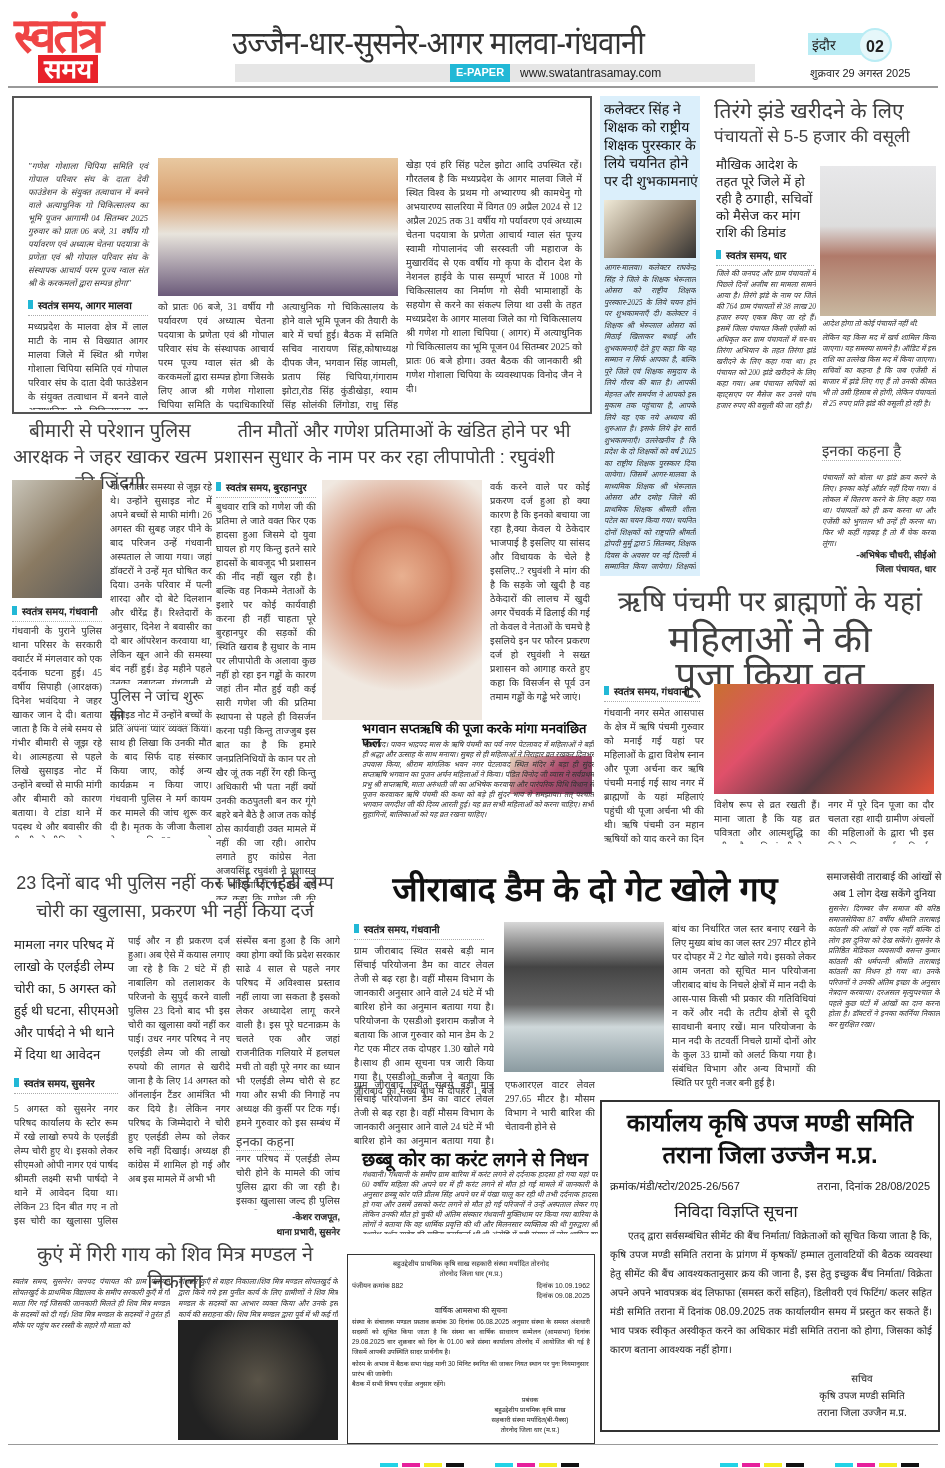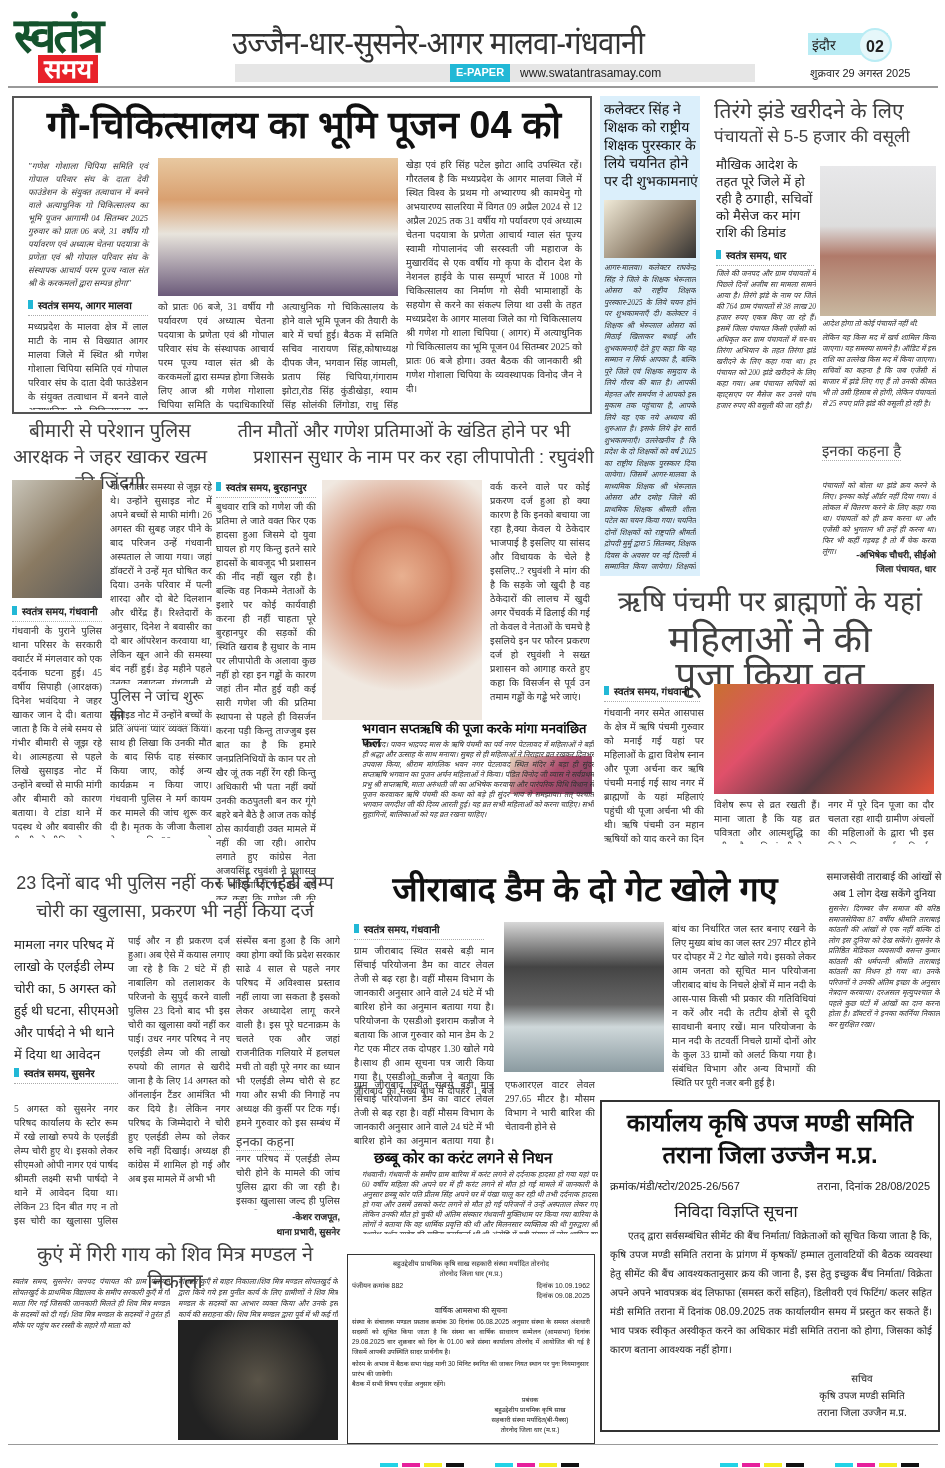--- a/index.html
+++ b/index.html
@@ -1,19 +1,19 @@
 <!DOCTYPE html>
 <html><head>
 <meta charset="utf-8">
 <style>
 *{box-sizing:border-box;margin:0;padding:0}
 body{width:945px;height:1468px;background:#fff;font-family:"DejaVu Sans",sans-serif;color:#222;position:relative;overflow:hidden}
 .abs{position:absolute}
 .masthead{left:0;top:0;width:945px;height:88px}
-.logo-top{left:14px;top:12px;font:bold 48px "DejaVu Serif",serif;letter-spacing:-3px;color:#14532d;line-height:46px}
+.logo-top{left:14px;top:12px;font:bold 48px "DejaVu Serif",serif;letter-spacing:-3px;color:#ef4444;line-height:46px}
 .logo-bot{left:38px;top:55px;background:#e8222a;color:#fff;font:bold 26px "DejaVu Sans",sans-serif;padding:0 6px;line-height:28px}
 .edition-title{left:232px;top:20px;font:32px "Liberation Sans",sans-serif;color:#333;letter-spacing:-1px;transform:scaleX(.92);transform-origin:left}
 .epaper-bar{left:235px;top:64px;width:520px;height:18px;background:#e6e6e6}
 .epaper-tag{left:215px;top:0;background:#22b8d6;color:#fff;font:bold 11px "Liberation Sans",sans-serif;padding:2px 6px;height:18px}
 .epaper-url{left:285px;top:2px;font:12px "Liberation Sans",sans-serif;color:#222}
 .city-box{left:808px;top:33px;width:80px;height:22px;background:#b9ecf4}
 .city{left:812px;top:35px;font:14px "Liberation Sans",sans-serif}
 .pageno{left:858px;top:28px;width:34px;height:34px;border-radius:50%;background:#e6f7fa;font:bold 16px "Liberation Sans",sans-serif;text-align:center;line-height:34px;border:2px solid #b9ecf4}
 .date{left:810px;top:65px;font:11px "Liberation Sans",sans-serif;color:#222}
 .rule{left:8px;top:86px;width:930px;height:2px;background:#999}
@@ -40,21 +40,20 @@
     <div class="abs epaper-url">www.swatantrasamay.com</div>
   </div>
   <div class="abs city-box"></div>
   <div class="abs city">इंदौर</div>
   <div class="abs pageno">02</div>
   <div class="abs date">शुक्रवार 29 अगस्त 2025</div>
   <div class="abs rule"></div>
 </div>
 
 <div class="abs box" style="left:12px;top:96px;width:580px;height:318px">
-  <div class="abs h1" style="left:10px;top:8px;width:560px;text-align:center;font-size:38px">गौ-चिकित्सालय का भूमि पूजन 04 को</div>
   <div class="abs txt it" style="left:14px;top:62px;width:120px;font-size:8.5px;line-height:13px">''गणेश गोशाला चिपिया समिति एवं गोपाल परिवार संघ के दाता देवी फाउंडेशन के संयुक्त तत्वाधान में बनने वाले अत्याधुनिक गो चिकित्सालय का भूमि पूजन आगामी 04 सितम्बर 2025 गुरुवार को प्रातः 06 बजे, 31 वर्षीय गौ पर्यावरण एवं अध्यात्म चेतना पदयात्रा के प्रणेता एवं श्री गोपाल परिवार संघ के संस्थापक आचार्य परम पूज्य ग्वाल संत श्री के करकमलों द्वारा सम्पन्न होगा''</div>
   <div class="abs byline" style="left:14px;top:200px;width:120px">स्वतंत्र समय, आगर मालवा</div>
   <div class="abs txt" style="left:14px;top:222px;width:120px;height:90px;overflow:hidden">मध्यप्रदेश के मालवा क्षेत्र में लाल माटी के नाम से विख्यात आगर मालवा जिले में स्थित श्री गणेश गोशाला चिपिया समिति एवं गोपाल परिवार संघ के दाता देवी फाउंडेशन के संयुक्त तत्वाधान में बनने वाले अत्याधुनिक गो चिकित्सालय का भूमि पूजन आगामी 04 सितम्बर 2025 गुरुवार</div>
   <div class="abs photo" style="left:144px;top:60px;width:240px;height:138px;background:linear-gradient(180deg,#e8c8a0 0%,#d9a070 30%,#e8e4dc 55%,#6b5a7a 100%)"></div>
   <div class="abs txt" style="left:144px;top:202px;width:116px;height:110px;overflow:hidden">को प्रातः 06 बजे, 31 वर्षीय गौ पर्यावरण एवं अध्यात्म चेतना पदयात्रा के प्रणेता एवं श्री गोपाल परिवार संघ के संस्थापक आचार्य परम पूज्य ग्वाल संत श्री के करकमलों द्वारा सम्पन्न होगा जिसके लिए आज श्री गणेश गोशाला चिपिया समिति के पदाधिकारियों की बैठक समिति अध्यक्ष रतन सिंह पटेल की अध्यक्षता में आयोजित हुई जिसमें 04 सितम्बर 2025 को प्रातः 06 बजे से 07:30 बजे के मध्य आगर जिले के</div>
   <div class="abs txt" style="left:268px;top:202px;width:116px;height:110px;overflow:hidden">अत्याधुनिक गो चिकित्सालय के होने वाले भूमि पूजन की तैयारी के बारे में चर्चा हुई। बैठक में समिति सचिव नारायण सिंह,कोषाध्यक्ष दीपक जैन, भगवान सिंह जामली, प्रताप सिंह चिपिया,गंगाराम झोटा,रोड सिंह कुंडीखेड़ा, श्याम सिंह सोलंकी लिंगोडा, राधु सिंह कचनारिया, जगदीश शर्मा पुजारी, डॉक्टर विक्रम सिंह जमुनिया,डॉक्टर नारायण सिंह गुड़बेली, दुले सिंह पटेल, भैरु सिंह ,बलवंत सिंह कुंडी</div>
   <div class="abs txt" style="left:392px;top:60px;width:176px;height:252px;overflow:hidden">खेड़ा एवं हरि सिंह पटेल झोटा आदि उपस्थित रहें। गौरतलब है कि मध्यप्रदेश के आगर मालवा जिले में स्थित विश्व के प्रथम गो अभ्यारण्य श्री कामधेनु गो अभयारण्य सालरिया में विगत 09 अप्रैल 2024 से 12 अप्रैल 2025 तक 31 वर्षीय गो पर्यावरण एवं अध्यात्म चेतना पदयात्रा के प्रणेता आचार्य ग्वाल संत पूज्य स्वामी गोपालानंद जी सरस्वती जी महाराज के मुखारविंद से एक वर्षीय गो कृपा के दौरान देश के नेशनल हाईवे के पास सम्पूर्ण भारत में 1008 गो चिकित्सालय का निर्माण गो सेवी भामाशाहों के सहयोग से करने का संकल्प लिया था उसी के तहत मध्यप्रदेश के आगर मालवा जिले का गो चिकित्सालय श्री गणेश गो शाला चिपिया ( आगर) में अत्याधुनिक गो चिकित्सालय का भूमि पूजन 04 सितम्बर 2025 को प्रातः 06 बजे होगा। उक्त बैठक की जानकारी श्री गणेश गोशाला चिपिया के व्यवस्थापक विनोद जैन ने दी।</div>
 </div>
 
 <div class="abs blue" style="left:600px;top:96px;width:100px;height:480px">
@@ -66,38 +65,38 @@
 <div class="abs" style="left:710px;top:96px;width:230px;height:486px">
   <div class="abs sub" style="left:4px;top:0;font-size:21px">तिरंगे झंडे खरीदने के लिए</div>
   <div class="abs sub" style="left:4px;top:28px;font-size:17px">पंचायतों से 5-5 हजार की वसूली</div>
   <div class="abs" style="left:6px;top:60px;width:98px;font:13px/17px 'Liberation Sans',sans-serif;color:#222">मौखिक आदेश के तहत पूरे जिले में हो रही है ठगाही, सचिवों को मैसेज कर मांग राशि की डिमांड</div>
   <div class="abs byline" style="left:6px;top:152px;width:98px">स्वतंत्र समय, धार</div>
   <div class="abs photo" style="left:110px;top:70px;width:116px;height:150px;background:linear-gradient(180deg,#e8e8ea 0%,#ddd 40%,#b07a6a 60%,#c8b8a0 100%)"></div>
   <div class="abs txt it" style="left:6px;top:172px;width:100px;height:314px;overflow:hidden;font-size:7.5px;line-height:11px">जिले की जनपद और ग्राम पंचायतों में पिछले दिनों अजीब सा मामला सामने आया है। तिरंगे झंडे के नाम पर जिले की 764 ग्राम पंचायतों से 38 लाख 20 हजार रुपए एकत्र किए जा रहे हैं। इसमें जिला पंचायत किसी एजेंसी को अधिकृत कर ग्राम पंचायतों में घर-घर तिरंगा अभियान के तहत तिरंगा झंडे खरीदने के लिए कहा गया था। हर पंचायत को 200 झंडे खरीदने के लिए कहा गया। अब पंचायत सचिवों को व्हाट्सएप पर मैसेज कर उनसे पांच हजार रुपए की वसूली की जा रही है।</div>
   <div class="abs txt it" style="left:112px;top:222px;width:114px;font-size:7.5px;line-height:11px">आदेश होगा तो कोई पंचायतें नहीं थी.</div>
   <div class="abs txt it" style="left:112px;top:236px;width:114px;height:100px;overflow:hidden;font-size:7.5px;line-height:11px">लेकिन यह किस मद में खर्च शामिल किया जाएगा। यह समस्या सामने है। ऑडिट में इस राशि का उल्लेख किस मद में किया जाएगा। सचिवों का कहना है कि जब एजेंसी से बाजार में झंडे लिए गए हैं तो उनकी कीमत भी तो उसी हिसाब से होगी, लेकिन पंचायतों से 25 रुपए प्रति झंडे की वसूली हो रही है।</div>
   <div class="abs sub" style="left:112px;top:344px;font-size:15px;border-bottom:1px dotted #aaa">इनका कहना है</div>
-  <div class="abs txt it" style="left:112px;top:384px;width:114px;height:80px;overflow:hidden;font-size:7.5px;line-height:11px">पंचायतों को बोला था झंडे क्रय करने के लिए। इनका कोई ऑर्डर नहीं दिया गया। वे लोकल में वितरण करने के लिए कहा गया था। पंचायतों को ही क्रय करना था और एजेंसी को भुगतान भी उन्हें ही करना था। फिर भी कहीं गड़बड़ है तो मैं चेक करवा लूंगा।</div>
+  <div class="abs txt it" style="left:112px;top:376px;width:114px;height:80px;overflow:hidden;font-size:7.5px;line-height:11px">पंचायतों को बोला था झंडे क्रय करने के लिए। इनका कोई ऑर्डर नहीं दिया गया। वे लोकल में वितरण करने के लिए कहा गया था। पंचायतों को ही क्रय करना था और एजेंसी को भुगतान भी उन्हें ही करना था। फिर भी कहीं गड़बड़ है तो मैं चेक करवा लूंगा।</div>
   <div class="abs" style="left:112px;top:452px;width:114px;text-align:right;font:bold 9px 'Liberation Sans',sans-serif">-अभिषेक चौधरी, सीईओ</div>
   <div class="abs" style="left:112px;top:466px;width:114px;text-align:right;font:bold 9px 'Liberation Sans',sans-serif">जिला पंचायत, धार</div>
 </div>
 
 <div class="abs" style="left:10px;top:418px;width:200px;height:420px">
   <div class="abs sub" style="left:0;top:0;width:200px;font-size:19px;line-height:26px;text-align:center">बीमारी से परेशान पुलिस आरक्षक ने जहर खाकर खत्म की जिंदगी</div>
   <div class="abs photo" style="left:2px;top:62px;width:90px;height:118px;background:linear-gradient(135deg,#c8c4b8,#8a7a62 50%,#5a5a5a)"></div>
   <div class="abs byline" style="left:2px;top:186px;width:90px">स्वतंत्र समय, गंधवानी</div>
   <div class="abs txt" style="left:2px;top:206px;width:90px;height:214px;overflow:hidden">गंधवानी के पुराने पुलिस थाना परिसर के सरकारी क्वार्टर में मंगलवार को एक दर्दनाक घटना हुई। 45 वर्षीय सिपाही (आरक्षक) दिनेश भवंदिया ने जहर खाकर जान दे दी। बताया जाता है कि वे लंबे समय से गंभीर बीमारी से जूझ रहे थे। आत्महत्या से पहले लिखे सुसाइड नोट में उन्होंने बच्चों से माफी मांगी और बीमारी को कारण बताया। वे टांडा थाने में पदस्थ थे और बवासीर की बीमारी से पीड़ित थे। इस बीमारी के कारण वे पैरों से चल नहीं पा रहे</div>
   <div class="abs txt" style="left:100px;top:62px;width:102px;height:204px;overflow:hidden">थे। लगातार समस्या से जूझ रहे थे। उन्होंने सुसाइड नोट में अपने बच्चों से माफी मांगी। 26 अगस्त की सुबह जहर पीने के बाद परिजन उन्हें गंधवानी अस्पताल ले जाया गया। जहां डॉक्टरों ने उन्हें मृत घोषित कर दिया। उनके परिवार में पत्नी शारदा और दो बेटे दिलशान और धीरेंद्र हैं। रिश्तेदारों के अनुसार, दिनेश ने बवासीर का दो बार ऑपरेशन करवाया था, लेकिन खून आने की समस्या बंद नहीं हुई। डेढ़ महीने पहले उनका तबादला गंधवानी से टांडा थाने में हुआ था। 5 अगस्त के बाद से वे थाने नहीं गए और गंधवानी क्वार्टर में ही रह रहे थे।</div>
   <div class="abs sub" style="left:100px;top:268px;font-size:14px;border-bottom:1px dotted #aaa">पुलिस ने जांच शुरू की</div>
   <div class="abs txt" style="left:100px;top:290px;width:102px;height:130px;overflow:hidden">सुसाइड नोट में उन्होंने बच्चों के प्रति अपना प्यार व्यक्त किया। साथ ही लिखा कि उनकी मौत के बाद सिर्फ दाह संस्कार किया जाए, कोई अन्य कार्यक्रम न किया जाए। गंधवानी पुलिस ने मर्ग कायम कर मामले की जांच शुरू कर दी है। मृतक के जीजा कैलाश ने बताया कि 26 अगस्त को सुबह सासे जी के घर से फोन आया कि इनकी तबीयत ज्यादा खराब है।</div>
 </div>
 
 <div class="abs" style="left:214px;top:418px;width:380px;height:300px">
   <div class="abs sub" style="left:0;top:0;width:380px;text-align:center;font-size:18px">तीन मौतों और गणेश प्रतिमाओं के खंडित होने पर भी</div>
-  <div class="abs sub" style="left:0;top:26px;width:380px;text-align:right;font-size:18px">प्रशासन सुधार के नाम पर कर रहा लीपापोती : रघुवंशी</div>
+  <div class="abs sub" style="left:0;top:26px;width:380px;text-align:left;font-size:18px">प्रशासन सुधार के नाम पर कर रहा लीपापोती : रघुवंशी</div>
   <div class="abs byline" style="left:2px;top:62px;width:100px">स्वतंत्र समय, बुरहानपुर</div>
   <div class="abs txt" style="left:2px;top:82px;width:100px;height:400px;overflow:hidden">बुधवार रात्रि को गणेश जी की प्रतिमा ले जाते वक्त फिर एक हादसा हुआ जिसमे दो युवा घायल हो गए किन्तु इतने सारे हादसों के बावजूद भी प्रशासन की नींद नहीं खुल रही है। बल्कि वह निकम्मे नेताओं के इशारे पर कोई कार्यवाही करना ही नहीं चाहता पूरे बुरहानपुर की सड़कों की स्थिति खराब है सुधार के नाम पर लीपापोती के अलावा कुछ नहीं हो रहा इन गड्ढों के कारण जहां तीन मौत हुई वही कई सारी गणेश जी की प्रतिमा स्थापना से पहले ही विसर्जन करना पड़ी किन्तु ताज्जुब इस बात का है कि हमारे जनप्रतिनिधियों के कान पर तो खैर जूं तक नहीं रेंग रही किन्तु अधिकारी भी पता नहीं क्यों उनकी कठपुतली बन कर गूंगे बहरे बने बैठे है आज तक कोई ठोस कार्यवाही उक्त मामले में नहीं की जा रही। आरोप लगाते हुए कांग्रेस नेता अजयसिंह रघुवंशी ने प्रशासन के अधिकारियों पर प्रश्न खड़े कर कहा कि गणेश जी की स्थापना के पूर्व से लेकर आज तक नगर की जनता में भारी आक्रोश पनप रहा है इस कारण तीन बच्चे की मौत हुई, कई प्रतिमा खंडित हुई किन्तु प्रशासन भाजपा नेताओं के इशारे पर हर मामले की</div>
   <div class="abs photo" style="left:108px;top:62px;width:160px;height:240px;background:radial-gradient(circle at 50% 40%,#e8b090 0%,#d08060 30%,#f0e8e0 70%)"></div>
   <div class="abs txt" style="left:276px;top:62px;width:100px;height:240px;overflow:hidden">वर्क करने वाले पर कोई प्रकरण दर्ज हुआ हो क्या कारण है कि इनको बचाया जा रहा है,क्या केवल ये ठेकेदार भाजपाई है इसलिए या सांसद और विधायक के चेले है इसलिए..? रघुवंशी ने मांग की है कि सड़के जो खुदी है वह ठेकेदारों की लालच में खुदी अगर पेंचवर्क में ढिलाई की गई तो केवल वे नेताओं के चमचे है इसलिये इन पर फौरन प्रकरण दर्ज हो रघुवंशी ने सख्त प्रशासन को आगाह करते हुए कहा कि विसर्जन से पूर्व उन तमाम गड्ढों के गड्ढे भरे जाएं।</div>
 </div>
 
 <div class="abs" style="left:362px;top:722px;width:232px;height:128px">
   <div class="abs h1" style="left:0;top:0;width:232px;font-size:13px;font-weight:bold">भगवान सप्तऋषि की पूजा करके मांगा मनवांछित फल</div>
   <div class="abs photo" style="left:148px;top:34px;width:82px;height:38px;background:linear-gradient(135deg,#e8d8c0,#b05070 50%,#7a4060)"></div>
   <div class="abs txt it" style="left:0;top:18px;width:232px;height:110px;overflow:hidden;font-size:7.5px;line-height:10px">पेटलावद। पावन भाद्रपद मास के ऋषि पंचमी का पर्व नगर पेटलावद में महिलाओं ने बड़ी ही श्रद्धा और उत्साह के साथ मनाया। सुबह से ही महिलाओं ने निराहार व्रत रखकर दिनभर उपवास किया, श्रीराम मांगलिक भवन नगर पेटलावद स्थित मंदिर में बड़ा ही सुंदर सप्तऋषि भगवान का पूजन अर्चन महिलाओं ने किया। पंडित विनोद जी व्यास ने सर्वप्रथम प्रभु श्री सप्तऋषि, माता अरुंधती जी का अभिषेक करवाया और पारंपरिक विधि विधान से पूजन करवाकर ऋषि पंचमी की कथा को बड़े ही सुंदर भाव से समझाया। तत् पश्चात भगवान जगदीश जी की दिव्य आरती हुई। यह व्रत सभी महिलाओं को करना चाहिए। सभी सुहागिनों, बालिकाओं को यह व्रत रखना चाहिए।</div>
@@ -115,42 +114,42 @@
 
 <div class="abs" style="left:826px;top:868px;width:116px;height:220px">
   <div class="abs" style="left:0;top:0;width:116px;text-align:center;font:10px/17px 'Liberation Sans',sans-serif;color:#222">समाजसेवी ताराबाई की आंखों से अब 1 लोग देख सकेंगे दुनिया</div>
   <div class="abs txt it" style="left:2px;top:36px;width:112px;height:180px;overflow:hidden;font-size:7.5px;line-height:10.5px">सुसनेर। दिगम्बर जैन समाज की वरिष्ठ समाजसेविका 87 वर्षीय श्रीमति ताराबाई कांठली की आंखों से एक नहीं बल्कि दो लोग इस दुनिया को देख सकेंगे। सुसनेर के प्रतिष्ठित मेडिकल व्यवसायी बसन्त कुमार कांठली की धर्मपत्नी श्रीमति ताराबाई कांठली का निधन हो गया था। उनके परिजनों ने उनकी अंतिम इच्छा के अनुसार नेत्रदान करवाया। दरअसल मृत्युपश्चात के पहले कुछ घंटों में आंखों का दान करना होता है। डॉक्टरों ने इनका कार्निया निकाल कर सुरक्षित रखा।</div>
 </div>
 
 <div class="abs" style="left:10px;top:870px;width:330px;height:360px">
   <div class="abs sub" style="left:0;top:0;width:330px;text-align:center;font-size:18px;line-height:26px">23 दिनों बाद भी पुलिस नहीं कर पाई एलईडी लेम्प</div>
   <div class="abs sub" style="left:0;top:28px;width:330px;text-align:center;font-size:18px;line-height:26px">चोरी का खुलासा, प्रकरण भी नहीं किया दर्ज</div>
   <div class="abs" style="left:4px;top:64px;width:108px;font:13px/22px 'Liberation Sans',sans-serif;color:#222">मामला नगर परिषद में लाखो के एलईडी लेम्प चोरी का, 5 अगस्त को हुई थी घटना, सीएमओ और पार्षदो ने भी थाने में दिया था आवेदन</div>
-  <div class="abs byline" style="left:4px;top:196px;width:104px">स्वतंत्र समय, सुसनेर</div>
+  <div class="abs byline" style="left:4px;top:206px;width:104px">स्वतंत्र समय, सुसनेर</div>
   <div class="abs txt" style="left:4px;top:232px;width:104px;height:128px;overflow:hidden">5 अगस्त को सुसनेर नगर परिषद कार्यालय के स्टोर रूम में रखे लाखो रुपये के एलईडी लेम्प चोरी हुए थे। इसको लेकर सीएमओ ओपी नागर एवं पार्षद श्रीमती लक्ष्मी सभी पार्षदो ने थाने में आवेदन दिया था। लेकिन 23 दिन बीत गए न तो इस चोरी का खुलासा पुलिस कर</div>
   <div class="abs txt" style="left:118px;top:64px;width:102px;height:296px;overflow:hidden">पाई और न ही प्रकरण दर्ज हुआ। अब ऐसे में कयास लगाए जा रहे है कि 2 घंटे में ही नाबालिग को तलाशकर के परिजनो के सुपुर्द करने वाली पुलिस 23 दिनो बाद भी इस चोरी का खुलासा क्यों नहीं कर पाई। उधर नगर परिषद ने नए एलईडी लेम्प जो की लाखो रुपयो की लागत से खरीदे जाना है के लिए 14 अगस्त को ऑनलाईन टैंडर आमंत्रित भी कर दिये है। लेकिन नगर परिषद के जिम्मेदारो ने चोरी हुए एलईडी लेम्प को लेकर रुचि नहीं दिखाई। अध्यक्ष ही कांग्रेस में शामिल हो गई और अब इस मामले में अभी भी</div>
   <div class="abs txt" style="left:226px;top:64px;width:104px;height:196px;overflow:hidden">संस्पेंस बना हुआ है कि आगे क्या होगा क्यों कि प्रदेश सरकार साढे 4 साल से पहले नगर परिषद में अविश्वास प्रस्ताव नहीं लाया जा सकता है इसको लेकर अध्यादेश लागू करने वाली है। इस पूरे घटनाक्रम के चलते एक और जहां राजनीतिक गलियारे में हलचल मची तो वही पूरे नगर का ध्यान भी एलईडी लेम्प चोरी से हट गया और सभी की निगाहें नप अध्यक्ष की कुर्सी पर टिक गई। हमने गुरुवार को इस सम्बंध में पुलिस से जानकारी हासिल की तो पता चला की एलईडी लेम्प चोरी मामले में अभी न तो प्रकरण दर्ज हो पाया है और न ही चोरी का खुलासा।</div>
   <div class="abs sub" style="left:226px;top:262px;font-size:13px;border-bottom:1px dotted #aaa">इनका कहना</div>
   <div class="abs txt" style="left:226px;top:282px;width:104px;height:58px;overflow:hidden">नगर परिषद में एलईडी लेम्प चोरी होने के मामले की जांच पुलिस द्वारा की जा रही है। इसका खुलासा जल्द ही पुलिस द्वारा किया जाएगा।</div>
   <div class="abs" style="left:226px;top:340px;width:104px;text-align:right;font:bold 9px 'Liberation Sans',sans-serif">-केशर राजपूत,</div>
 </div>
 <div class="abs" style="left:236px;top:1225px;width:104px;text-align:right;font:bold 9px 'Liberation Sans',sans-serif">थाना प्रभारी, सुसनेर</div>
 
 <div class="abs" style="left:350px;top:872px;width:470px;height:200px">
   <div class="abs h1" style="left:0;top:0;width:470px;text-align:center;font-size:34px">जीराबाद डैम के दो गेट खोले गए</div>
   <div class="abs byline" style="left:4px;top:50px;width:130px">स्वतंत्र समय, गंधवानी</div>
   <div class="abs txt" style="left:4px;top:72px;width:140px;height:150px;overflow:hidden">ग्राम जीराबाद स्थित सबसे बड़ी मान सिंचाई परियोजना डैम का वाटर लेवल तेजी से बढ़ रहा है। वहीं मौसम विभाग के जानकारी अनुसार आने वाले 24 घंटे में भी बारिश होने का अनुमान बताया गया है। परियोजना के एसडीओ इशराम कन्नौज ने बताया कि आज गुरुवार को मान डेम के 2 गेट एक मीटर तक दोपहर 1.30 खोले गये है।साथ ही आम सूचना पत्र जारी किया गया है। एसडीओ कन्नौज ने बताया कि जीराबाद का मुख्य बांध में दोपहर 1 बजे तक जल स्तर 296 मीटर हो गया है। पिछले 24 घंटे से भारी बारिश होने से जलस्तर में लगातार बढ़ोतरी हो रही है। उन्होंने बताया कि मान परियोजना का</div>
   <div class="abs photo" style="left:154px;top:50px;width:160px;height:150px;background:linear-gradient(180deg,#d8d8d8 0%,#444 30%,#666 55%,#cfd8da 70%,#8a9aa0 100%)"></div>
   <div class="abs txt" style="left:322px;top:50px;width:144px;height:180px;overflow:hidden">बांध का निर्धारित जल स्तर बनाए रखने के लिए मुख्य बांध का जल स्तर 297 मीटर होने पर दोपहर में 2 गेट खोले गये। इसको लेकर आम जनता को सूचित मान परियोजना जीराबाद बांध के निचले क्षेत्रों में मान नदी के आस-पास किसी भी प्रकार की गतिविधियां न करें और नदी के तटीय क्षेत्रों से दूरी सावधानी बनाए रखें। मान परियोजना के मान नदी के तटवर्ती निचले ग्रामों दोनों ओर के कुल 33 ग्रामों को अलर्ट किया गया है। संबंधित विभाग और अन्य विभागों की स्थिति पर पूरी नजर बनी हुई है।</div>
 </div>
 <div class="abs txt" style="left:505px;top:1078px;width:90px;height:70px;overflow:hidden">एफआरएल वाटर लेवल 297.65 मीटर है। मौसम विभाग ने भारी बारिश की चेतावनी होने से</div>
 <div class="abs txt" style="left:354px;top:1078px;width:140px;height:70px;overflow:hidden">ग्राम जीराबाद स्थित सबसे बड़ी मान सिंचाई परियोजना डैम का वाटर लेवल तेजी से बढ़ रहा है। वहीं मौसम विभाग के जानकारी अनुसार आने वाले 24 घंटे में भी बारिश होने का अनुमान बताया गया है। परियोजना के एसडीओ इशराम कन्नौज ने बताया कि आज गुरुवार को मान डेम के 2 गेट एक मीटर तक दोपहर 1.30 खोले गये है।साथ ही आम सूचना पत्र जारी किया गया है। एसडीओ कन्नौज ने बताया कि जीराबाद का मुख्य बांध में दोपहर 1 बजे तक जल स्तर 296 मीटर हो गया है। पिछले 24 घंटे से भारी बारिश होने से जलस्तर में लगातार बढ़ोतरी हो रही है। उन्होंने बताया कि मान परियोजना का</div>
 
 <div class="abs" style="left:362px;top:1150px;width:236px;height:84px">
-  <div class="abs h1" style="left:12px;top:0;font-size:15px">छब्बू कोर का करंट लगने से निधन</div>
+  <div class="abs h1" style="left:0;top:0;font-size:19px">छब्बू कोर का करंट लगने से निधन</div>
   <div class="abs txt it" style="left:0;top:20px;width:236px;height:64px;overflow:hidden;font-size:7.5px;line-height:10px">गंधवानी। गंधवानी के समीप ग्राम बारिया में करंट लगने से दर्दनाक हादसा हो गया यहां पर 60 वर्षीय महिला की अपने घर में ही करंट लगने से मौत हो गई मामले में जानकारी के अनुसार छब्बू कोर पति प्रीतम सिंह अपने घर में पंखा चालू कर रही थी तभी दर्दनाक हादसा हो गया और उसमें उसको करंट लगने से मौत हो गई परिजनों ने उन्हें अस्पताल लेकर गए लेकिन उनकी मौत हो चुकी थी अंतिम संस्कार गंधवानी मुक्तिधाम पर किया गया बारिया के लोगों ने बताया कि वह धार्मिक प्रवृत्ति की थी और मिलनसार व्यक्तित्व की थी गुरुद्वारा श्री दशमेश दर्शन साहेब की सक्रिय कार्यकर्ता भी थी अंत्येष्टि में बड़ी संख्या में लोग शामिल हुए जिन्होंने उन्हें श्रद्धांजलि अर्पित की।</div>
 </div>
 
 <div class="abs" style="left:10px;top:1240px;width:330px;height:220px">
   <div class="abs sub" style="left:0;top:0;width:330px;text-align:center;font-size:20px">कुएं में गिरी गाय को शिव मित्र मण्डल ने निकाला</div>
   <div class="abs txt it" style="left:2px;top:36px;width:158px;height:184px;overflow:hidden;font-size:7.5px;line-height:11px">स्वतंत्र समय, सुसनेर। जनपद पंचायत की ग्राम पंचायत सोयतखुर्द के प्राथमिक विद्यालय के समीप सरकारी कुएँ में गौ माता गिर गई जिसकी जानकारी मिलते ही शिव मित्र मण्डल के सदस्यों को दी गई। शिव मित्र मण्डल के सदस्यों ने तुरंत ही मौके पर पहुंच कर रस्सी के सहारे गौ माता को</div>
   <div class="abs photo" style="left:168px;top:80px;width:160px;height:120px;background:radial-gradient(circle at 50% 50%,#5a5448 0%,#222 70%)"></div>
   <div class="abs txt it" style="left:168px;top:36px;width:160px;height:44px;overflow:hidden;font-size:7.5px;line-height:11px">बांधकर कुएँ से बाहर निकाला।शिव मित्र मण्डल सोयतखुर्द के द्वारा किये गये इस पुनीत कार्य के लिए ग्रामीणों ने शिव मित्र मण्डल के सदस्यों का आभार व्यक्त किया और उनके इस कार्य की सराहना की। शिव मित्र मण्डल द्वारा पूर्व में भी कई गौ माताओं को कुएँ से निकाला जा चुका है।</div>
 </div>
 

